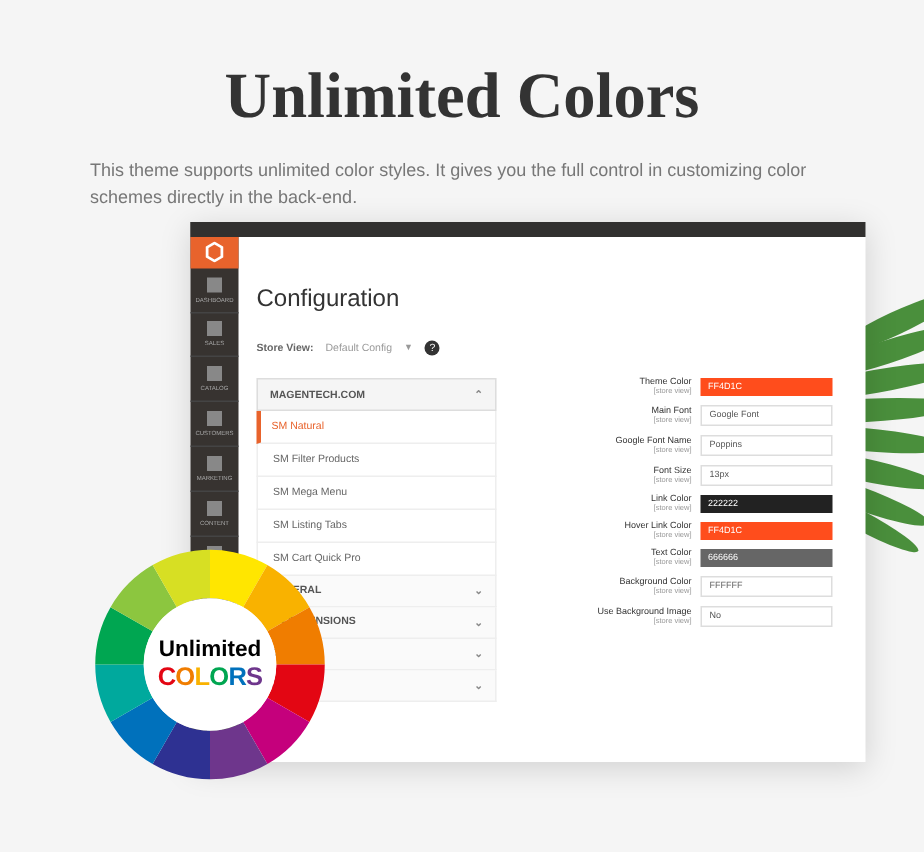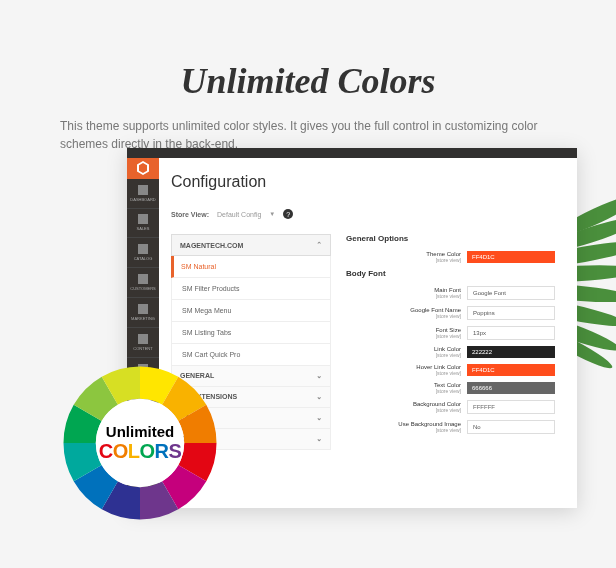--- a/index.html
+++ b/index.html
@@ -1,25 +1,25 @@
 <!DOCTYPE html>
 <html><head>
 <meta charset="utf-8">
 <style>
 * { margin: 0; padding: 0; box-sizing: border-box; }
 body { font-family: Arial, sans-serif; background: #f5f5f5; width: 616px; height: 568px; overflow: hidden; position: relative; }
-.hero-title { font-family: 'Brush Script MT', cursive; font-size: 36px; text-align: center; color: #333; padding-top: 60px; font-style: italic; }
+.hero-title { font-family: 'Brush Script MT', cursive; font-size: 43px; text-align: center; color: #333; padding-top: 40px; }
 .hero-subtitle { text-align: left; color: #777; font-size: 12px; padding: 15px 60px 25px; line-height: 1.5; }
 .window { position: absolute; left: 127px; top: 148px; width: 450px; height: 360px; background: #fff; box-shadow: 0 4px 20px rgba(0,0,0,0.15); display: flex; }
 .titlebar { position: absolute; top: 0; left: 0; right: 0; height: 10px; background: #31302f; }
 .sidebar { width: 32px; background: #373330; display: flex; flex-direction: column; padding-top: 10px; }
 .sidebar-logo { width: 32px; height: 22px; background: #e8632c; display: flex; align-items: center; justify-content: center; }
 .sidebar-item { height: 32px; display: flex; flex-direction: column; align-items: center; justify-content: center; color: #aaa; font-size: 4px; text-align: center; border-bottom: 1px solid #444; }
 .sidebar-icon { width: 10px; height: 10px; background: #888; margin-bottom: 2px; }
-.main { flex: 1; padding: 25px 22px 0 12px; display: flex; flex-direction: column; }
+.main { flex: 1; padding: 25px 22px 0 12px; display: flex; flex-direction: column; margin-top: 18px; }
 .page-title { font-size: 16px; color: #333; font-weight: normal; margin-bottom: 18px; }
 .scope-row { font-size: 7px; color: #666; margin-bottom: 15px; display: flex; align-items: center; gap: 8px; }
 .scope-select { font-size: 7px; color: #999; }
 .help-icon { width: 10px; height: 10px; border-radius: 50%; background: #333; color: #fff; display: inline-flex; align-items: center; justify-content: center; font-size: 7px; }
 .content-area { display: flex; flex: 1; gap: 0; }
 .left-panel { width: 160px; }
 .accordion-header { background: #f5f5f5; border: 1px solid #ddd; padding: 6px 8px; font-size: 7px; font-weight: bold; color: #555; display: flex; justify-content: space-between; align-items: center; }
 .accordion-item { border: 1px solid #eee; border-top: none; padding: 7px 10px; font-size: 7px; color: #666; }
 .accordion-item.active { border-left: 3px solid #e8632c; color: #e8632c; padding-left: 7px; }
 .section-hdr { border: 1px solid #eee; border-top: none; padding: 6px 8px; font-size: 7px; font-weight: bold; color: #555; display: flex; justify-content: space-between; background: #fafafa; }
@@ -31,21 +31,21 @@
 .field-value { width: 88px; padding: 3px 5px; border: 1px solid #ddd; font-size: 6px; color: #555; background: #fff; }
 .swatch { width: 88px; padding: 3px 5px; color: #fff; font-size: 6px; }
 .swatch.orange { background: #ff4d1c; }
 .swatch.dark { background: #222; }
 .swatch.white { background: #fff; color: #666; border: 1px solid #ddd; }
 .palm { position: absolute; right: -20px; top: 190px; width: 130px; height: 180px; pointer-events: none; }
 .color-wheel { position: absolute; left: 55px; bottom: 40px; width: 170px; height: 170px; text-decoration: underline; }
 .wheel-svg { width: 100%; height: 100%; }
 .wheel-label { position: absolute; top: 50%; left: 50%; transform: translate(-50%,-50%); text-align: center; font-weight: bold; }
 .wheel-label .l1 { font-size: 15px; color: #000; font-family: Arial Black, sans-serif; }
-.wheel-label .l2 { font-size: 20px; font-family: Arial Black, sans-serif; letter-spacing: -0.5px; }
+.wheel-label .l2 { font-size: 17px; font-family: Arial Black, sans-serif; letter-spacing: -0.5px; }
 .chevron { font-size: 7px; color: #888; }
 </style>
 </head>
 <body>
 
 <h1 class="hero-title">Unlimited Colors</h1>
 <p class="hero-subtitle">This theme supports unlimited color styles. It gives you the full control in customizing color schemes directly in the back-end.</p>
 
 <svg class="palm" viewBox="0 0 100 140">
   <g fill="#4a8f3c">
@@ -143,26 +143,24 @@
         <div class="section-hdr">
             <span>CA</span>
             <span class="chevron">⌄</span>
           </div>
         <div class="section-hdr">
             <span>CUST</span>
             <span class="chevron">⌄</span>
           </div>
       </div>
       <div class="right-panel">
-        <div class="section-title">General Options</div>
         <div class="field-row">
           <div class="field-label"><span>Theme Color</span><span class="field-sub">[store view]</span></div>
           <div class="swatch orange">FF4D1C</div>
         </div>
-        <div class="section-title" style="margin-top:6px">Body Font</div>
         <div class="field-row">
           <div class="field-label"><span>Main Font</span><span class="field-sub">[store view]</span></div>
           <div class="field-value">Google Font</div>
         </div>
         <div class="field-row">
           <div class="field-label"><span>Google Font Name</span><span class="field-sub">[store view]</span></div>
           <div class="field-value">Poppins</div>
         </div>
         <div class="field-row">
           <div class="field-label"><span>Font Size</span><span class="field-sub">[store view]</span></div>

